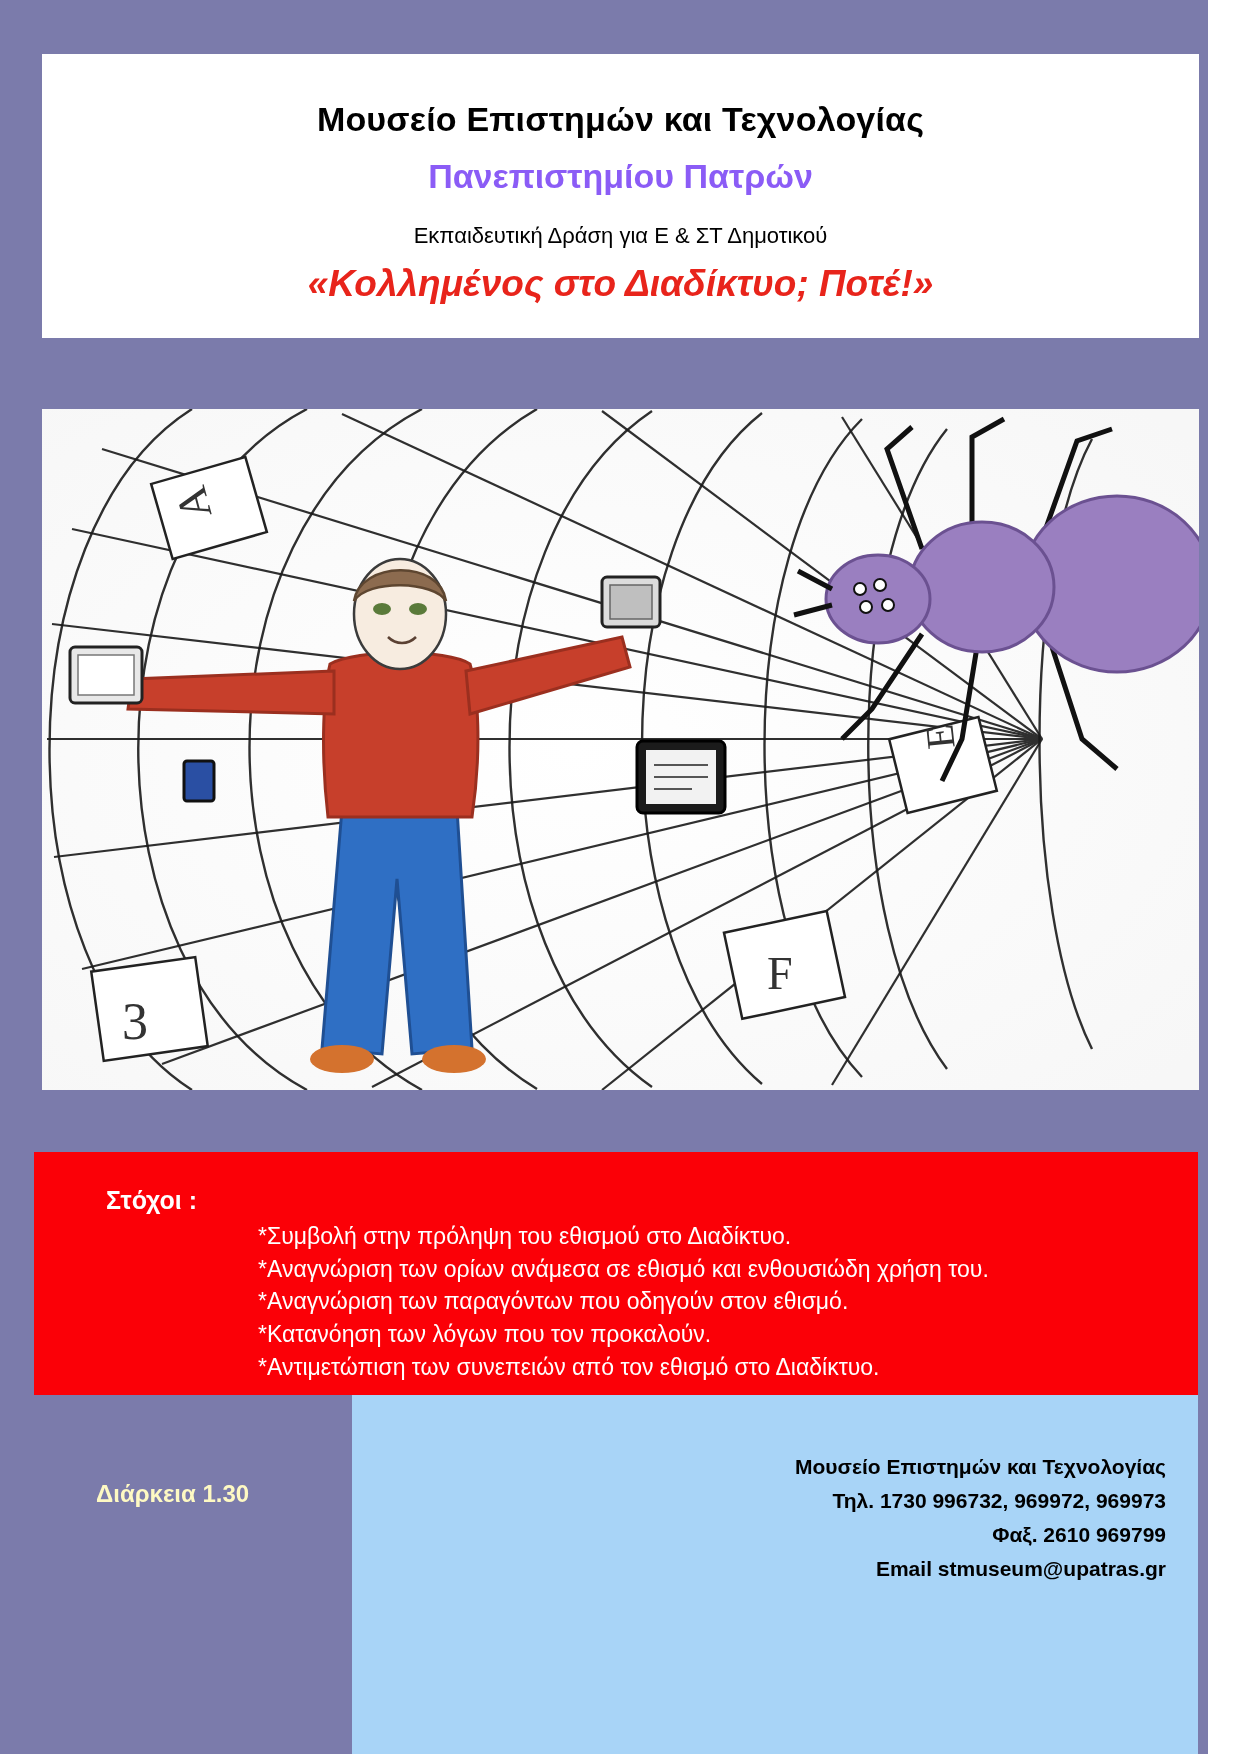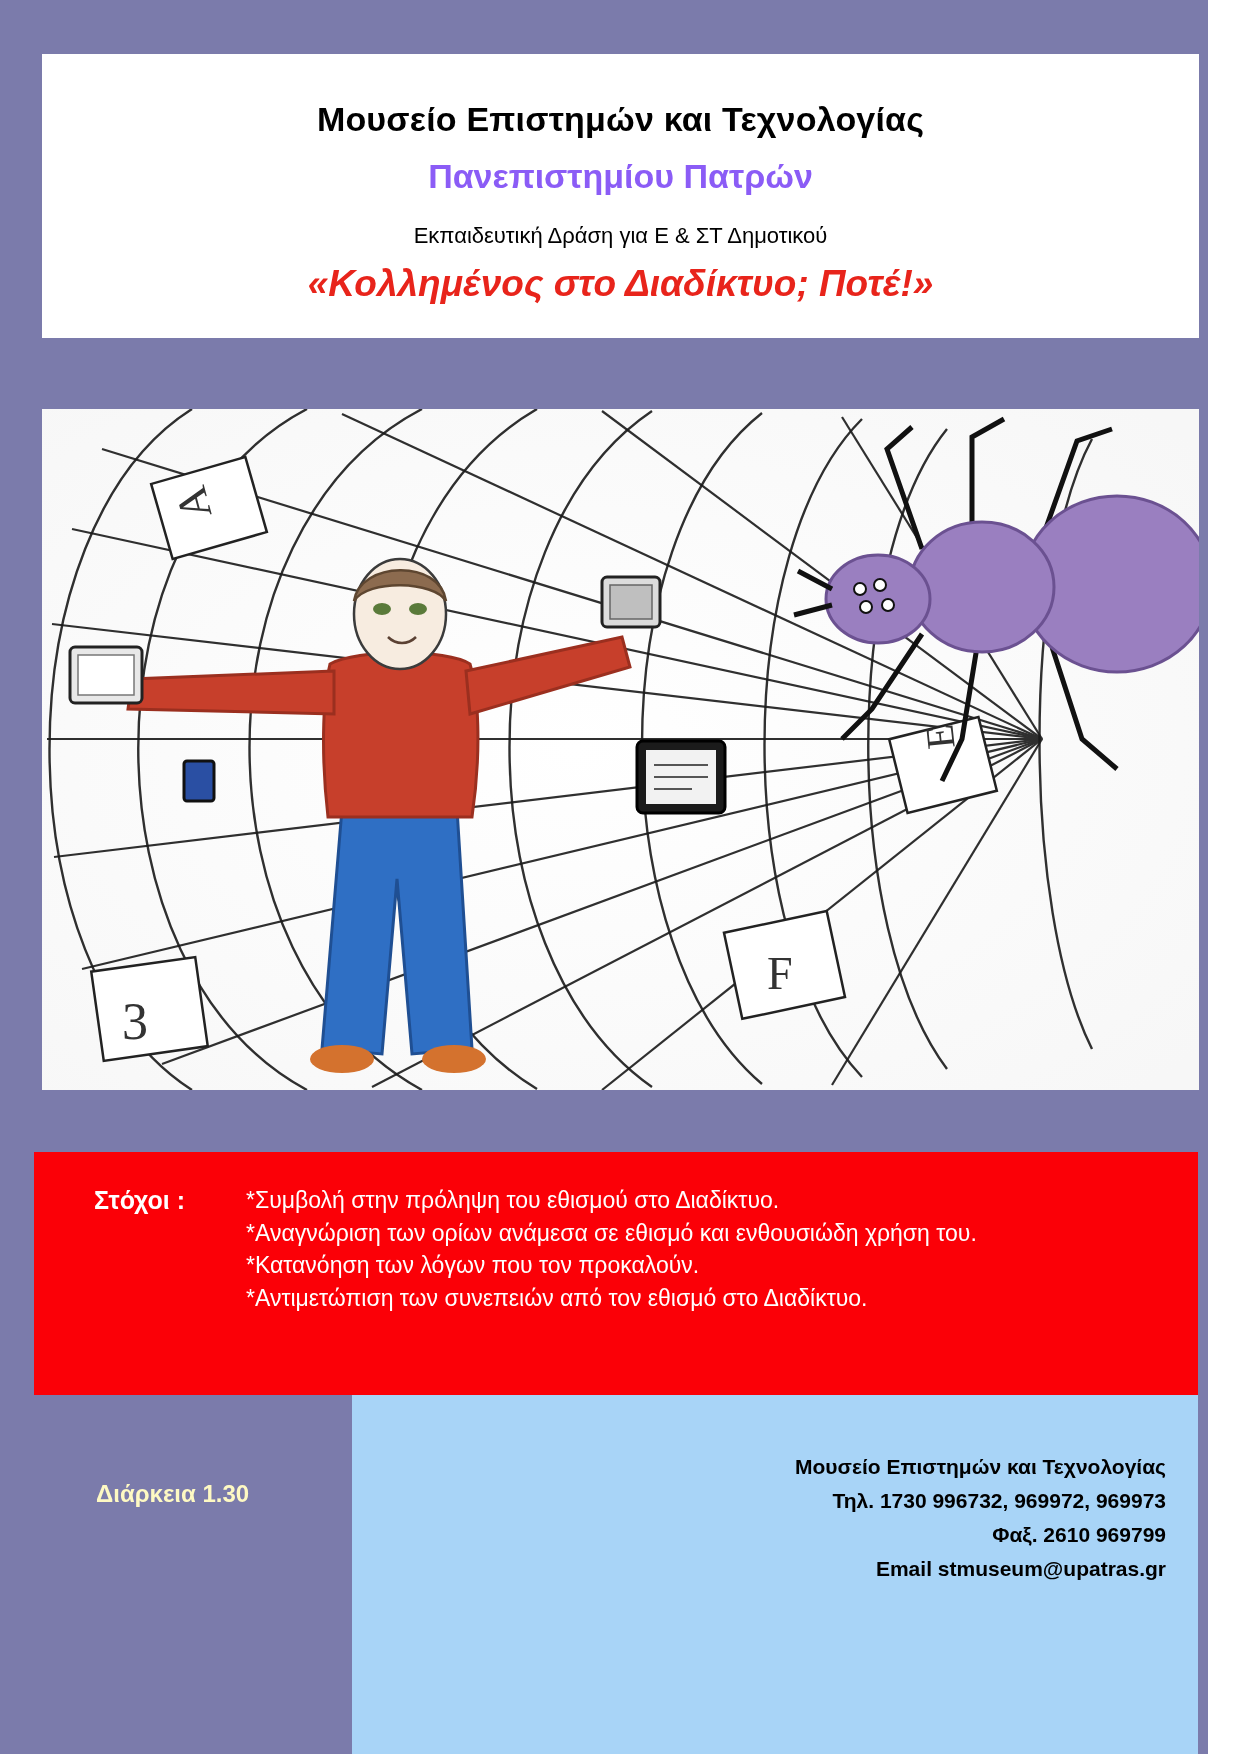--- a/index.html
+++ b/index.html
@@ -86,36 +86,37 @@
 
   
   .objectives {
     position: absolute;
     left: 34px;
     top: 1152px;
     width: 1164px;
     height: 243px;
     background: #fb0007;
     box-sizing: border-box;
-    padding: 32px 30px 0 30px;
+    padding: 32px 30px 0 42px;
     display: flex;
   }
   .objectives-label {
     color: #ffffff;
     font-size: 25px;
     font-weight: bold;
     white-space: nowrap;
     padding-top: 2px;
     padding-left: 30px;
     width: 148px;
     flex: 0 0 auto;
   }
   .objectives-list {
     flex: 1 1 auto;
     padding-left: 4px;
+    margin-top: 36px;
   }
   .objectives-list .obj-item {
     color: #ffffff;
     font-size: 23px;
     line-height: 1.42;
     white-space: nowrap;
   }
 
   
   .contact-box {
@@ -272,20 +273,21 @@
         <path d="M790,180 L756,162 M790,196 L752,206" stroke="#111" stroke-width="5" fill="none"></path>
       </g>
     </svg>
   </div>
 
   <div class="objectives">
     <div class="objectives-label">Στόχοι :</div>
     <div class="objectives-list">
       <div class="obj-item">*Συμβολή στην πρόληψη του εθισμού στο Διαδίκτυο.</div>
       <div class="obj-item">*Αναγνώριση των ορίων ανάμεσα σε εθισμό και ενθουσιώδη χρήση του.</div>
+      <div class="obj-item">*Αναγνώριση των παραγόντων που οδηγούν στον εθισμό.</div>
       <div class="obj-item">*Κατανόηση των λόγων που τον προκαλούν.</div>
       <div class="obj-item">*Αντιμετώπιση των συνεπειών από τον εθισμό στο Διαδίκτυο.</div>
     </div>
   </div>
 
   <div class="contact-box">
     <div class="contact-line">Μουσείο Επιστημών και Τεχνολογίας</div>
     <div class="contact-line">Τηλ. 1730 996732, 969972, 969973</div>
     <div class="contact-line">Φαξ. 2610 969799</div>
     <div class="contact-line">Email stmuseum@upatras.gr</div>

